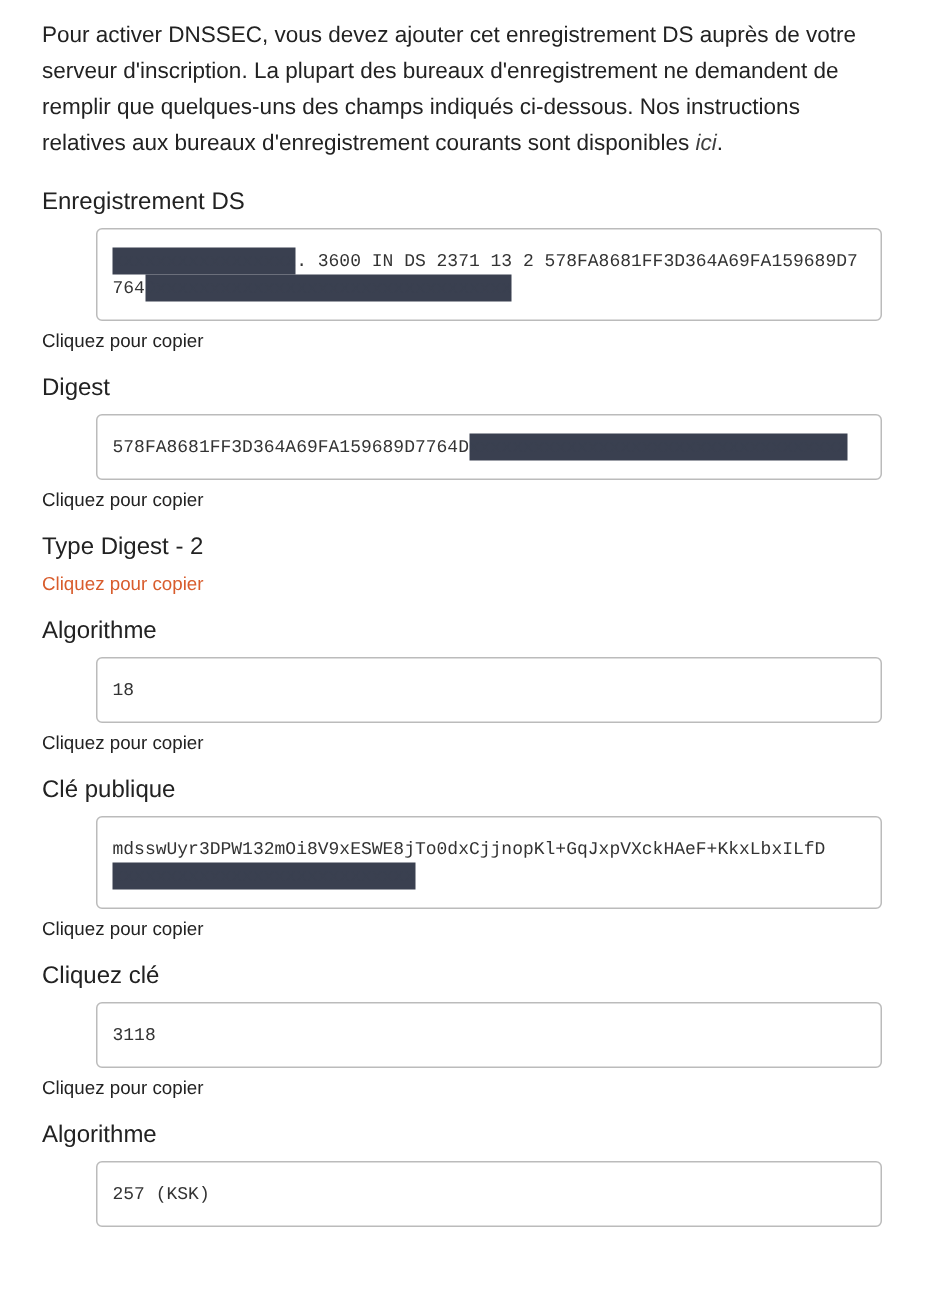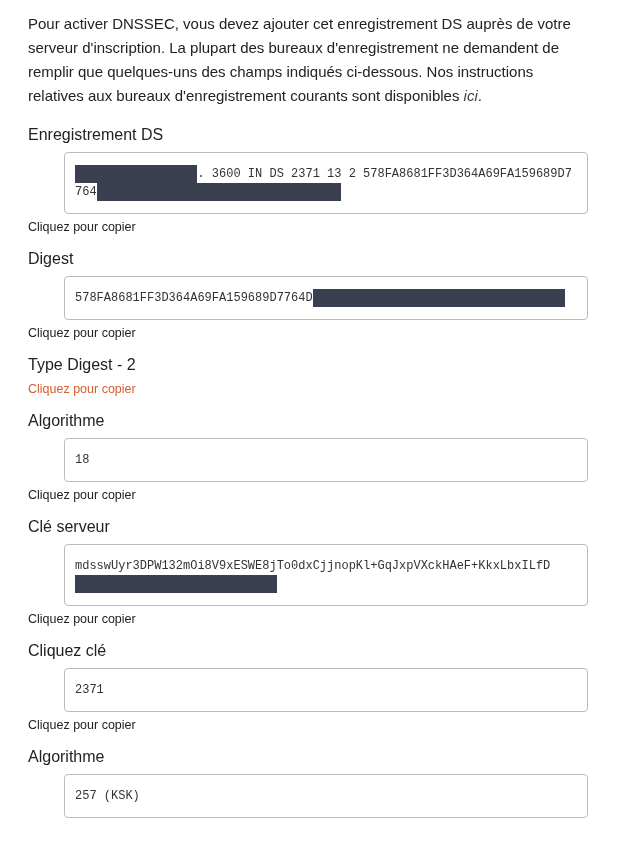--- a/index.html
+++ b/index.html
@@ -84,28 +84,28 @@
   <div class="copy-hint active">Cliquez pour copier</div>
 </div>
 
 <div class="field-block">
   <span class="field-label">Algorithme</span>
   <div class="code-box">18</div>
   <div class="copy-hint">Cliquez pour copier</div>
 </div>
 
 <div class="field-block">
-  <span class="field-label">Clé serveur</span>
+  <span class="field-label">Clé publique</span>
   <div class="code-box"><span>mdsswUyr3DPW132mOi8V9xESWE8jTo0dxCjjnopKl+GqJxpVXckHAeF+KkxLbxILfD</span><br><span class="redacted">xxxxxxxxxxxxxxxxxxxxxxxxxxxx</span></div>
   <div class="copy-hint">Cliquez pour copier</div>
 </div>
 
 <div class="field-block">
   <span class="field-label">Cliquez clé</span>
-  <div class="code-box">2371</div>
+  <div class="code-box">3118</div>
   <div class="copy-hint">Cliquez pour copier</div>
 </div>
 
 <div class="field-block">
   <span class="field-label">Algorithme</span>
   <div class="code-box">257 (KSK)</div>
 
 </div>
 
 </body></html>

